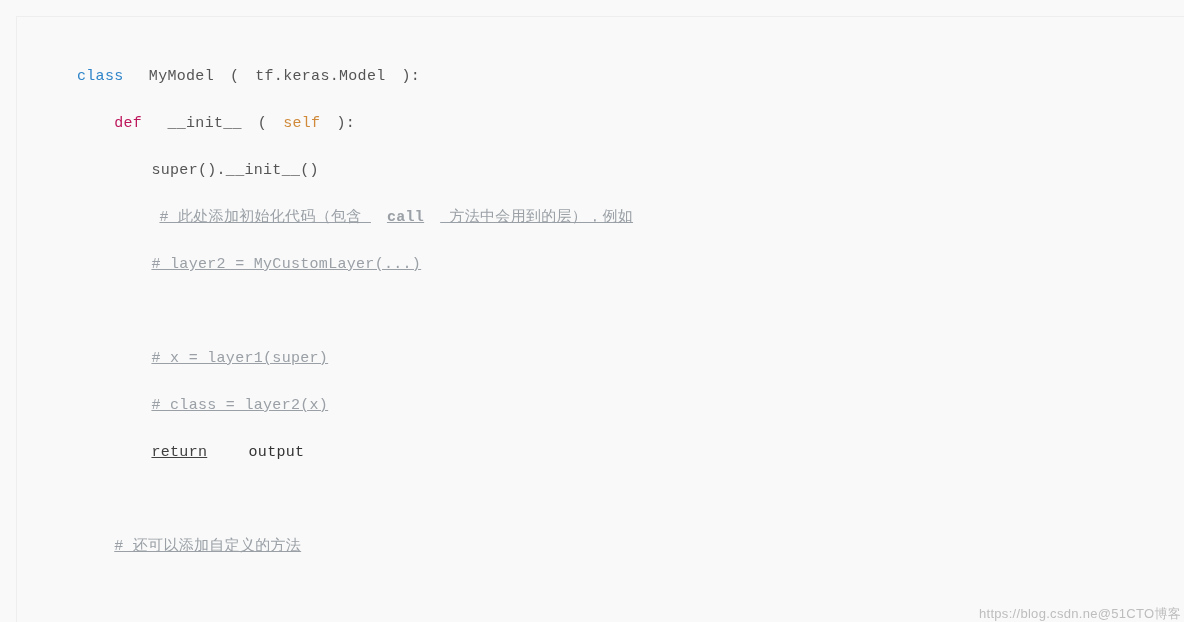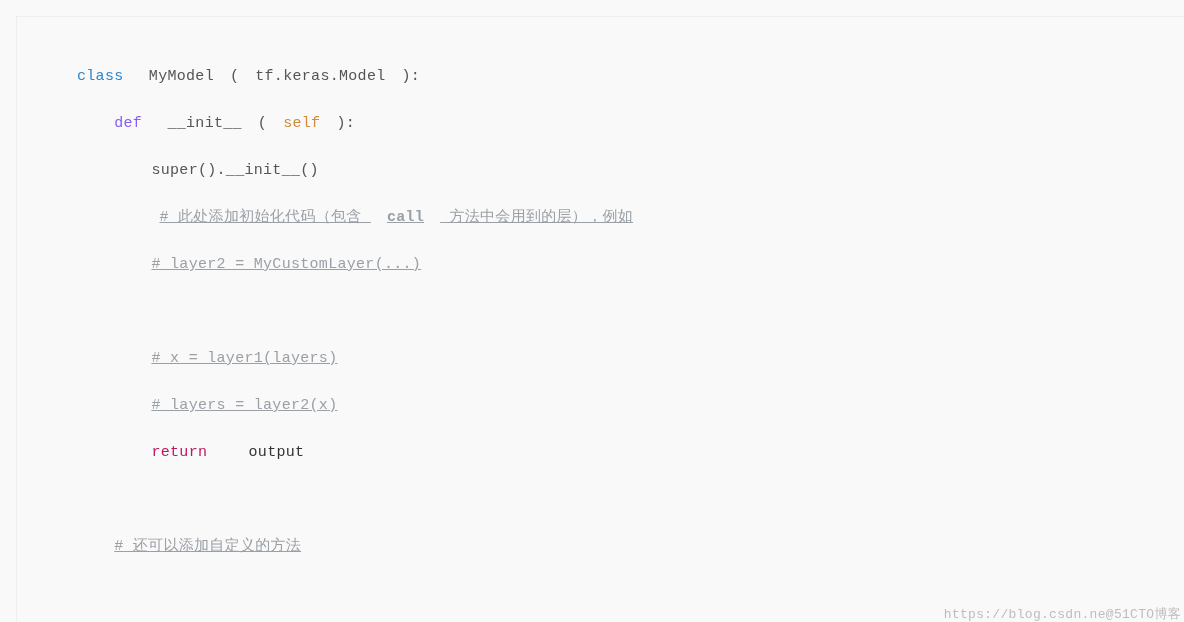--- a/index.html
+++ b/index.html
@@ -23,37 +23,37 @@
     }
     .line {
       white-space: pre;
       color: #333;
       letter-spacing: 0.3px;
     }
     .blank {
       height: 2.6em;
     }
     .kw-class { color: #2e85c9; }
-    .kw-def { color: #8b5cf6; }
-    .kw-return { color: #be185d; }
+    .kw-def { color: #be185d; }
+    .kw-return { color: #404040; text-decoration: underline; }
     .classname { color: #555; }
     .param { color: #555; }
     .fn-name { color: #555; font-weight: 500;}
     .self { color: #d08a3a; }
     .paren { color: #555; }
     .call { color: #555; }
     .comment { color: #9aa0a6; text-decoration: underline; }
     .comment strong { font-weight: bold; color: #9aa0a6; }
     .ident { color: #333; }
 
     .watermark {
       position: absolute;
       right: 10px;
       bottom: 6px;
-      font-family: Liberation Mono, monospace;
+      font-family: Liberation Sans, sans-serif;
       font-size: 13px;
       color: #bdbdbd;
       letter-spacing: 0.3px;
       pointer-events: none;
     }
   </style>
 </head>
 <body>
 
 <div class="code-container">
@@ -65,23 +65,23 @@
 
   <div class="line">        <span class="comment"><span># 此处添加初始化代码（包含 </span><strong>call</strong><span> 方法中会用到的层），例如</span></span></div>
 
 
   <div class="line">        <span class="comment"># layer2 = MyCustomLayer(...)</span></div>
 
   <div class="blank"></div>
 
 
 
-  <div class="line">        <span class="comment"># x = layer1(layers)</span></div>
+  <div class="line">        <span class="comment"># x = layer1(super)</span></div>
 
-  <div class="line">        <span class="comment"># layers = layer2(x)</span></div>
+  <div class="line">        <span class="comment"># class = layer2(x)</span></div>
 
   <div class="line">        <span class="kw-return">return</span><span> </span><span class="ident">output</span></div>
 
   <div class="blank"></div>
 
   <div class="line">    <span class="comment"># 还可以添加自定义的方法</span></div>
 </div>
 
 <div class="watermark">https://blog.csdn.ne@51CTO博客</div>
 

